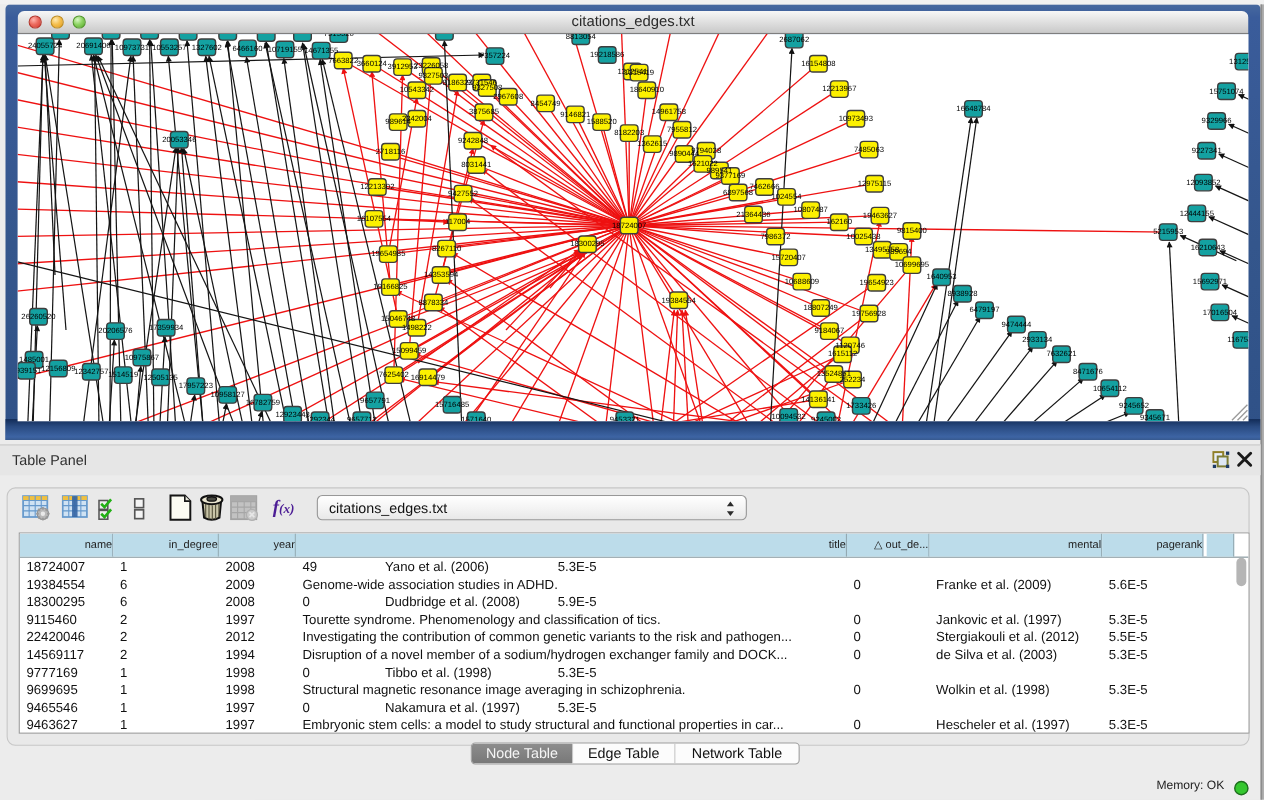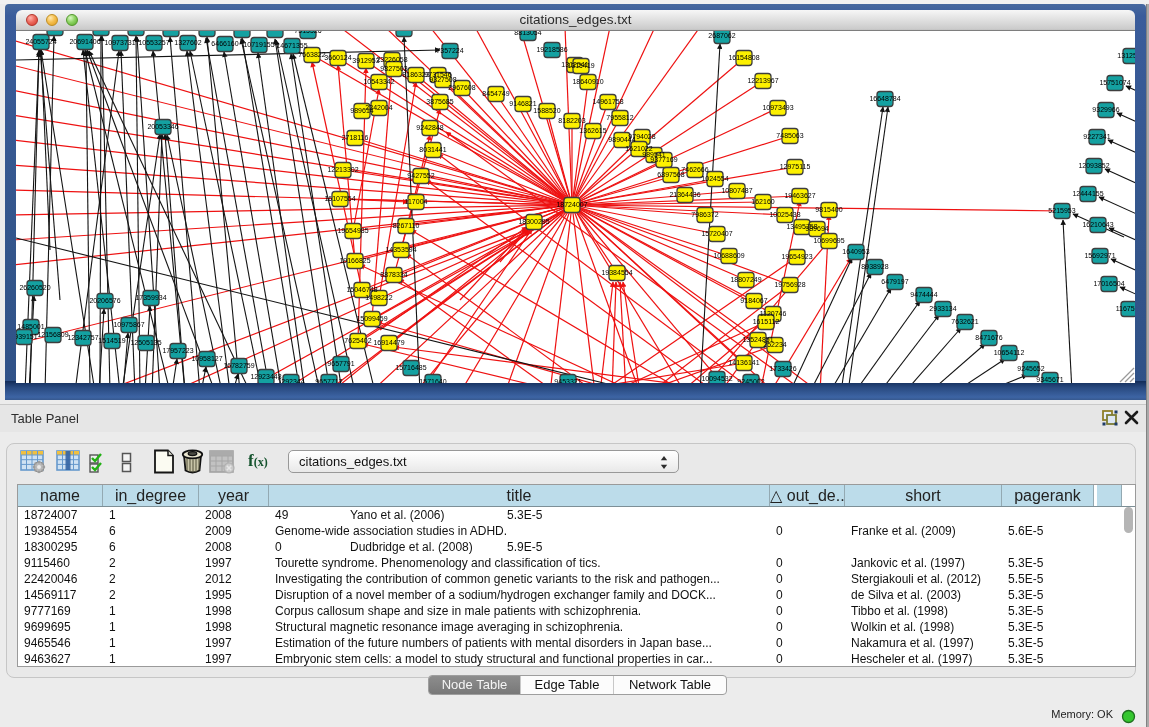--- a/index.html
+++ b/index.html
@@ -8,21 +8,21 @@
 #titlebar{left:16px;top:10px;width:1119px;height:21px;border-radius:6px 6px 0 0;background:linear-gradient(180deg,#f7f7f7 0%,#e2e2e2 45%,#cbcbcb 95%,#c0c0c0 100%);border-bottom:1px solid #7e7e7e;text-align:center;font-size:13.5px;color:#2a2a2a;line-height:20px}
 .tl{width:12px;height:12px;border-radius:50%;top:14px}
 #graph{left:16px;top:31px;width:1119px;height:352px;background:#fff;overflow:hidden}
 #rightstrip{left:1146px;top:4px;width:3px;height:723px;background:#a9a9a9;border-left:1px solid #828282}
 #topstrip{left:0;top:0;width:1149px;height:4px;background:#f1f1f1}
 #tpbar{left:0;top:404px;width:1146px;height:28px;background:#e6e6e6;border-top:1px solid #c9c9c9;font-size:13px;color:#2e2e2e}
 #inset{left:6px;top:443px;width:1130px;height:235px;background:#e9e9e9;border:1px solid #c6c6c6;border-radius:8px}
 #dropdown{left:288px;top:450px;width:391px;height:23px;background:linear-gradient(180deg,#fff,#f2f2f2 60%,#e8e8e8);border:1px solid #989898;border-radius:5px;font-size:13px;color:#111;line-height:21px;padding-left:10px}
 #table{left:17px;top:484px;width:1119px;height:183px;background:#fff;border:1px solid #9a9a9a;overflow:hidden}
 #thead{display:flex;height:22px;background:#fff;border-bottom:1px solid #7d8f96}
-.hc{flex:none;font-size:16px;color:#222;text-align:center;line-height:21px;border-right:1px solid #93a9b2;overflow:hidden;white-space:nowrap;background:#bcdcea}
+.hc{flex:none;font-size:10px;color:#222;text-align:right;line-height:21px;border-right:1px solid #93a9b2;overflow:hidden;white-space:nowrap;background:#bcdcea}
 .tr{display:flex;height:16px}
 .dc{flex:none;font-size:12px;color:#111;line-height:16px;padding-left:6px;overflow:hidden;white-space:nowrap}
 #thumb{left:1124px;top:507px;width:9px;height:26px;background:#b5b5b5;border-radius:5px}
 #tabs{left:428px;top:675px;height:20px;display:flex;border:1px solid #9e9e9e;border-radius:4px;overflow:hidden;background:#fcfcfc;font-size:13px}
 .tab{line-height:18px;text-align:center;color:#111}
 .tabsel{background:linear-gradient(180deg,#8d8d8d,#787878);color:#f5f5f5}
 .tabdiv{width:1px;background:#c8c8c8}
 #mem{right:36px;top:708px;font-size:11px;color:#222}
 </style></head><body>
 <div class="abs" id="frame"></div>
@@ -595,35 +595,35 @@
 <ellipse cx="12.5" cy="7.4" rx="9.7" ry="4" fill="#e9e5cf" stroke="#111" stroke-width="1.8"></ellipse>
 <ellipse cx="12.5" cy="6.6" rx="4.3" ry="2" fill="#4a4a42" stroke="#111" stroke-width="1.2"></ellipse>
 </svg>
 <svg style="position:absolute;left:209px;top:450px" width="26" height="24">
 <rect x="1" y="1" width="23" height="21" fill="#c2c2c2" stroke="#a2a2a2" stroke-width="1.6"></rect>
 <rect x="1" y="1" width="23" height="5" fill="#ababab"></rect>
 <path d="M1 6h23M1 11h23M1 16h23M7 6v16M13 6v16M19 6v16" stroke="#a6a6a6" stroke-width="1"></path>
 <circle cx="20" cy="18" r="5" fill="#cacaca" stroke="#b0b0b0" stroke-width="1.2"></circle>
 <path d="M17.8 15.8l4.4 4.4M22.2 15.8l-4.4 4.4" stroke="#e6e6e6" stroke-width="1.6"></path>
 </svg>
-<div style="position:absolute;left:248px;top:451px;font-family:'Liberation Serif',serif;font-weight:bold;font-size:17px;color:#14532d">f<span style="font-size:12px">(x)</span></div>
+<div style="position:absolute;left:248px;top:451px;font-family:'Liberation Serif',serif;font-style:italic;font-weight:bold;font-size:17px;color:#4c1d95">f<span style="font-size:12px">(x)</span></div>
 <div class="abs" id="dropdown">citations_edges.txt
 <svg style="position:absolute;right:10px;top:4px" width="8" height="15">
       <path d="M4 1L7.2 5.2H0.8z" fill="#2b2b2b"></path>
       <path d="M4 14L0.8 9.8h6.4z" fill="#2b2b2b"></path>
     </svg>
 </div>
 <div class="abs" id="table">
     <div id="thead">
       <div class="hc" style="width:85px">name</div>
       <div class="hc" style="width:96px">in_degree</div>
       <div class="hc" style="width:70px">year</div>
       <div class="hc" style="width:501px">title</div>
       <div class="hc" style="width:75px">△ out_de...</div>
-      <div class="hc" style="width:157px">short</div>
+      <div class="hc" style="width:157px">mental</div>
       <div class="hc" style="width:92px">pagerank</div>
       <div style="width:3px"></div>
       <div class="hc" style="width:25px"></div>
     </div>
     <div class="tr">
       <div class="dc" style="width:85px">18724007</div>
       <div class="dc" style="width:96px">1</div>
       <div class="dc" style="width:70px">2008</div>
       <div class="dc" style="width:75px">49</div>
       <div class="dc" style="width:157px">Yano et al. (2006)</div>
@@ -660,49 +660,47 @@
       <div class="dc" style="width:96px">2</div>
       <div class="dc" style="width:70px">2012</div>
       <div class="dc" style="width:501px">Investigating the contribution of common genetic variants to the risk and pathogen...</div>
       <div class="dc" style="width:75px">0</div>
       <div class="dc" style="width:157px">Stergiakouli et al. (2012)</div>
       <div class="dc" style="width:92px">5.5E-5</div>
     </div>
     <div class="tr">
       <div class="dc" style="width:85px">14569117</div>
       <div class="dc" style="width:96px">2</div>
-      <div class="dc" style="width:70px">1995</div>
+      <div class="dc" style="width:70px">1994</div>
       <div class="dc" style="width:501px">Disruption of a novel member of a sodium/hydrogen exchanger family and DOCK...</div>
       <div class="dc" style="width:75px">0</div>
       <div class="dc" style="width:157px">de Silva et al. (2003)</div>
       <div class="dc" style="width:92px">5.3E-5</div>
     </div>
     <div class="tr">
       <div class="dc" style="width:85px">9777169</div>
       <div class="dc" style="width:96px">1</div>
       <div class="dc" style="width:70px">1998</div>
-      <div class="dc" style="width:501px">Corpus callosum shape and size in male patients with schizophrenia.</div>
       <div class="dc" style="width:75px">0</div>
       <div class="dc" style="width:157px">Tibbo et al. (1998)</div>
       <div class="dc" style="width:92px">5.3E-5</div>
     </div>
     <div class="tr">
       <div class="dc" style="width:85px">9699695</div>
       <div class="dc" style="width:96px">1</div>
       <div class="dc" style="width:70px">1998</div>
       <div class="dc" style="width:501px">Structural magnetic resonance image averaging in schizophrenia.</div>
       <div class="dc" style="width:75px">0</div>
       <div class="dc" style="width:157px">Wolkin et al. (1998)</div>
       <div class="dc" style="width:92px">5.3E-5</div>
     </div>
     <div class="tr">
       <div class="dc" style="width:85px">9465546</div>
       <div class="dc" style="width:96px">1</div>
       <div class="dc" style="width:70px">1997</div>
-      <div class="dc" style="width:501px">Estimation of the future numbers of patients with mental disorders in Japan base...</div>
       <div class="dc" style="width:75px">0</div>
       <div class="dc" style="width:157px">Nakamura et al. (1997)</div>
       <div class="dc" style="width:92px">5.3E-5</div>
     </div>
     <div class="tr">
       <div class="dc" style="width:85px">9463627</div>
       <div class="dc" style="width:96px">1</div>
       <div class="dc" style="width:70px">1997</div>
       <div class="dc" style="width:501px">Embryonic stem cells: a model to study structural and functional properties in car...</div>
       <div class="dc" style="width:75px">0</div>

